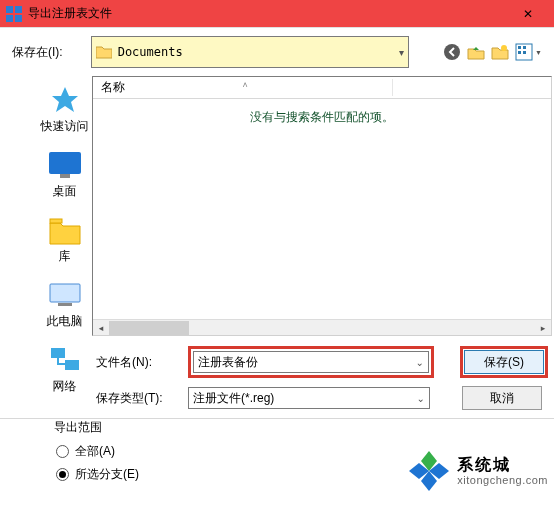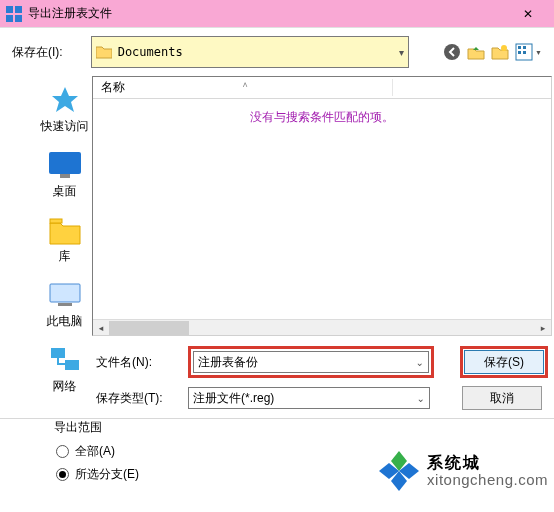--- a/index.html
+++ b/index.html
@@ -11,21 +11,21 @@
     width: 554px;
     height: 512px;
     overflow: hidden;
   }
   .titlebar {
     height: 28px;
     display: flex;
     align-items: center;
     padding: 0 6px;
     border-bottom: 1px solid #e0e0e0;
-    background: #f9a8d4;
+    background: #ef4444;
   }
   .titlebar .app-icon {
     width: 16px; height: 16px;
     margin-right: 6px;
     display: inline-flex;
   }
   .titlebar .title { flex: 1; }
   .titlebar .close {
     width: 40px; height: 28px;
     display: flex; align-items: center; justify-content: center;
@@ -100,21 +100,21 @@
     background: #fff;
     border-bottom: 1px solid #d8d8d8;
     font-size: 12px;
   }
   .col-name { width: 300px; padding-left: 8px; border-right: 1px solid #e6e6e6; position:relative; }
   .col-name .sort { position:absolute; left: 50%; top: 1px; font-size:9px; color:#888; }
   .col-date { flex: 1; padding-left: 8px; }
   .empty-msg {
     text-align: center;
     padding-top: 10px;
-    color: #a21caf;
+    color: #14532d;
     flex: 1;
   }
   .hscroll {
     height: 16px;
     background: #f0f0f0;
     border-top: 1px solid #dcdcdc;
     display: flex;
   }
   .hscroll .arrow {
     width: 16px; height: 16px;
@@ -186,21 +186,21 @@
     content:""; width:7px; height:7px; background:#000; border-radius:50%;
   }
   .watermark {
     position:absolute;
     right: 6px; bottom: 2px;
     display:flex; align-items:center; gap:6px;
   }
   .wm-logo { width:44px; height:44px; }
   .wm-text { display:flex; flex-direction:column; line-height:1.1; }
   .wm-cn { font-size:16px; font-weight:700; letter-spacing:2px; }
-  .wm-url { font-size:15px; color:#666; letter-spacing:0.5px; }
+  .wm-url { font-size:11px; color:#666; letter-spacing:0.5px; }
 </style>
 </head>
 <body>
 
 <div class="titlebar">
   <span class="app-icon">
     <svg viewBox="0 0 16 16">
         <rect x="0" y="0" width="7" height="7" fill="#2b7cd3"></rect>
         <rect x="9" y="0" width="7" height="7" fill="#2b7cd3"></rect>
         <rect x="0" y="9" width="7" height="7" fill="#2b7cd3"></rect>

